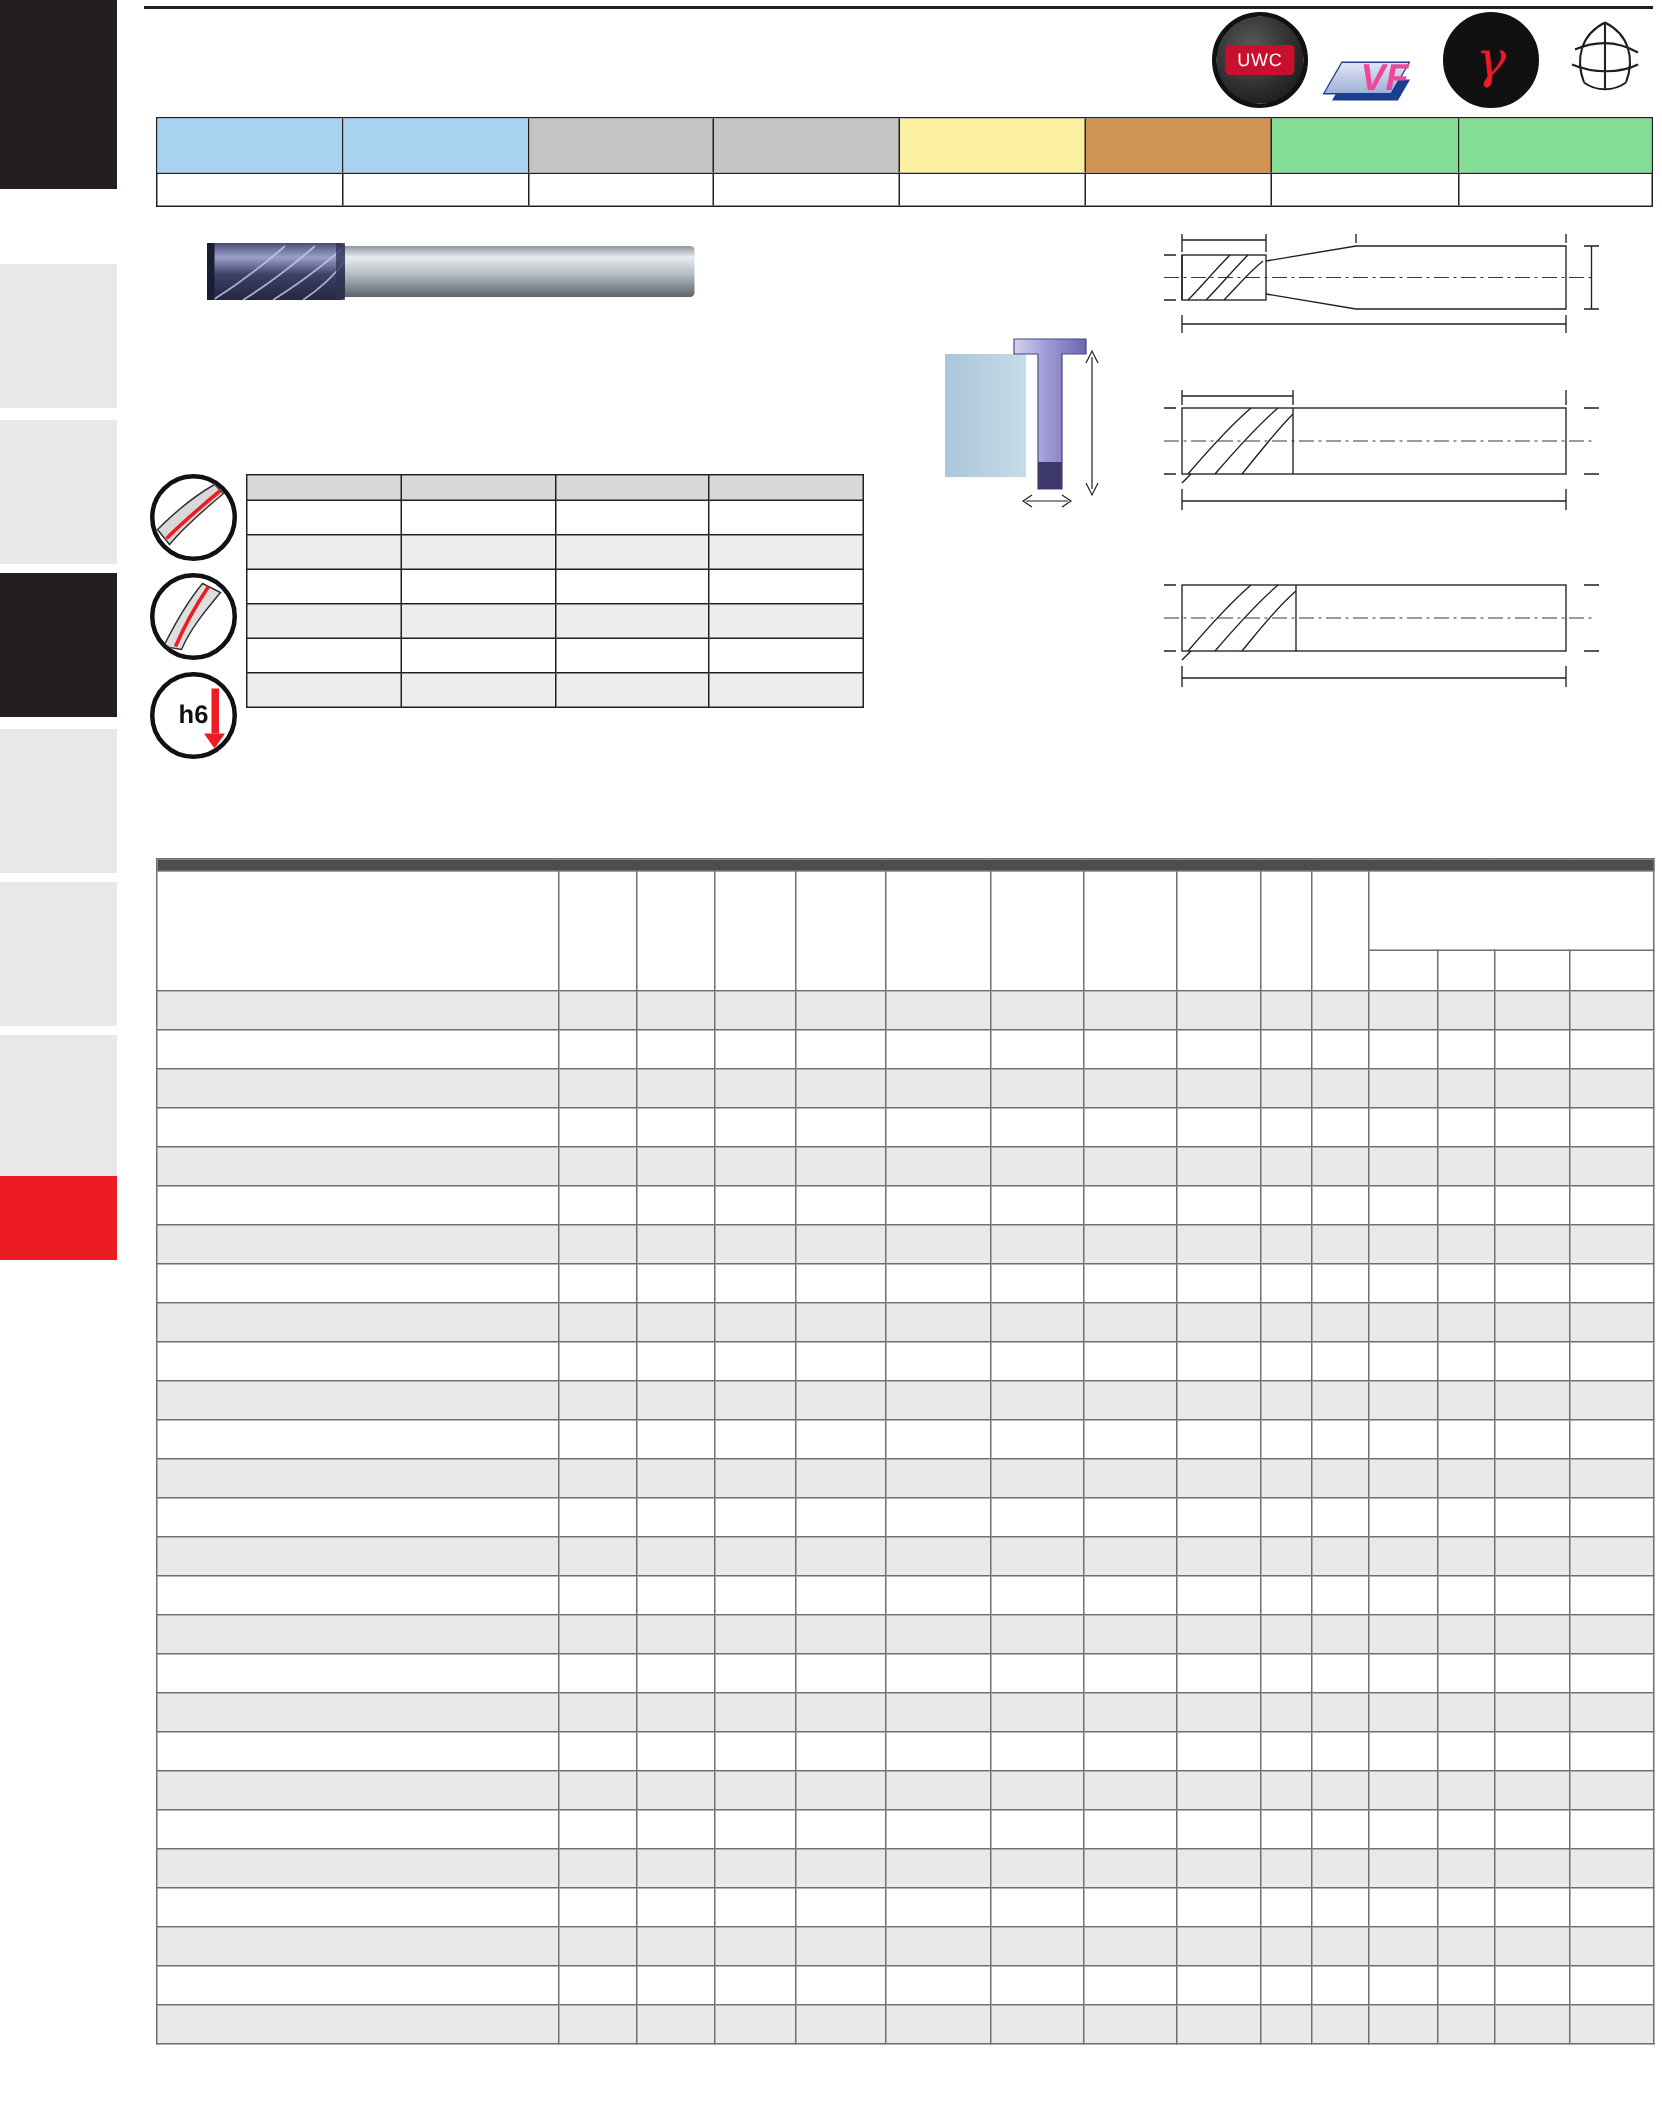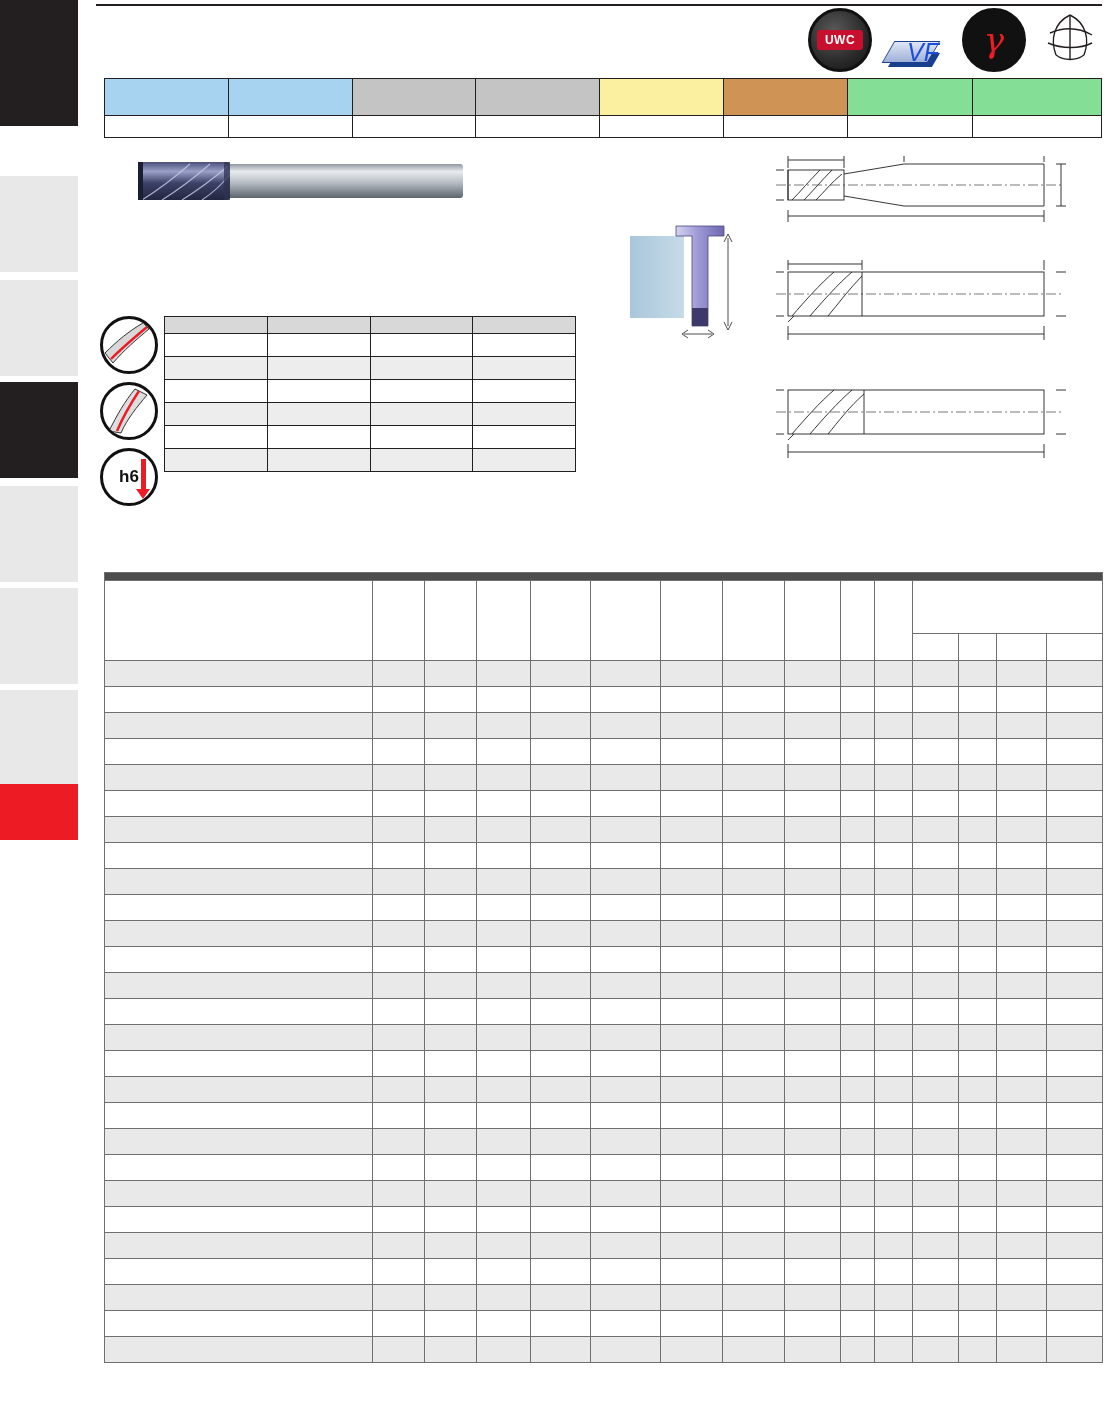--- a/index.html
+++ b/index.html
@@ -11,26 +11,26 @@
 
   
   .top-rule{position:absolute;left:96px;top:4px;width:1006px;height:2px;background:#231f20;}
 
   
   .badges{position:absolute;right:8px;top:8px;height:64px;display:flex;align-items:center;gap:14px;}
   .badge{position:relative;}
   .uwc{width:58px;height:58px;border-radius:50%;background:radial-gradient(circle at 40% 35%,#5a5a5a 0%,#2a2a2a 60%,#111 100%);
         border:3px solid #111;display:flex;align-items:center;justify-content:center;}
   .uwc-inner{width:46px;height:20px;border-radius:3px;background:#c8102e;display:flex;align-items:center;justify-content:center;
-        color:#fff;font-size:12px;font-weight:bold;letter-spacing:.5px;}
+        color:#fff;font-size:12px;font-weight:normal;letter-spacing:.5px;}
   .vf{width:62px;height:58px;display:flex;align-items:center;justify-content:center;position:relative;}
   .vf-sheet{position:absolute;left:2px;bottom:6px;width:44px;height:20px;background:linear-gradient(180deg,#dfe6f5 0%,#9fb0d8 100%);
         transform:skewX(-30deg);border:1px solid #1b3f8f;}
   .vf-sheet2{position:absolute;left:6px;bottom:2px;width:44px;height:14px;background:#1b3f8f;transform:skewX(-30deg);}
-  .vf-txt{position:relative;color:#1d4ed8;font-size:25px;font-weight:normal;font-style:italic;z-index:3;top:-6px;left:6px;margin-top:36px;}
+  .vf-txt{position:relative;color:#ec4899;font-size:25px;font-weight:bold;font-style:italic;z-index:3;top:-6px;left:6px;margin-top:36px;}
   .gam{width:58px;height:58px;border-radius:50%;background:#111;border:3px solid #111;display:flex;align-items:center;justify-content:center;}
   .gam span{color:#ed1c24;font-size:34px;font-family:"DejaVu Serif",serif;font-style:italic;line-height:1;}
   .flute-ico{width:60px;height:58px;}
 
   
   .strip{position:absolute;left:104px;top:78px;width:998px;height:38px;display:flex;border:1px solid #231f20;box-sizing:border-box;}
   .strip div{height:100%;border-right:1px solid #231f20;box-sizing:border-box;}
   .strip div:last-child{border-right:none;}
   .sub-strip{position:absolute;left:104px;top:116px;width:998px;height:22px;display:flex;border:1px solid #231f20;border-top:none;box-sizing:border-box;background:#fff;}
   .sub-strip div{height:100%;border-right:1px solid #231f20;box-sizing:border-box;}

